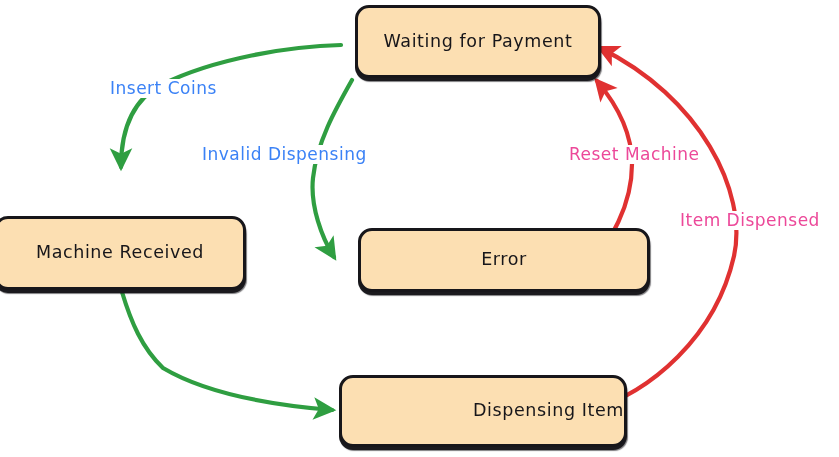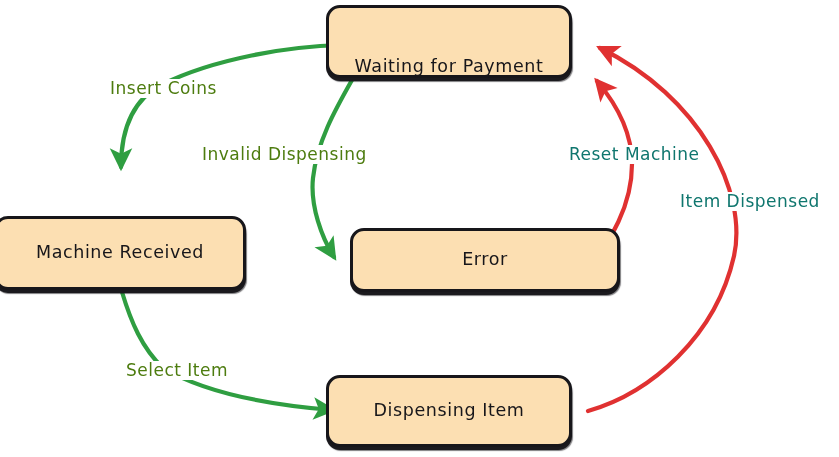--- a/index.html
+++ b/index.html
@@ -49,35 +49,35 @@
   .edge-label {
     position: absolute;
     font-family: "DejaVu Sans", sans-serif;
     font-size: 17px;
     letter-spacing: 0.5px;
     white-space: nowrap;
     line-height: 1;
     background: #ffffff;
     padding: 1px 3px;
   }
-  .edge-label.green { color: #4d7c0f; }
-  .edge-label.red   { color: #0f766e; }
+  .edge-label.green { color: #3b82f6; }
+  .edge-label.red   { color: #ec4899; }
 
   
-  #node-waiting   { left: 326px; top: 5px;   width: 246px; height: 73px; align-items: flex-end; }
+  #node-waiting   { left: 355px; top: 5px;   width: 246px; height: 73px; }
   #node-payment   { left: -6px;  top: 216px; width: 252px; height: 74px; }
-  #node-error     { left: 350px; top: 228px; width: 270px; height: 64px; }
-  #node-dispense  { left: 326px; top: 375px; width: 246px; height: 72px; }
+  #node-error     { left: 358px; top: 228px; width: 292px; height: 64px; }
+  #node-dispense  { left: 339px; top: 375px; width: 288px; height: 72px; justify-content: flex-end; }
 
   
   #label-insert-coins        { left: 107px; top: 79px; }
   #label-invalid-transaction { left: 199px; top: 145px; }
   #label-select-item         { left: 123px; top: 361px; }
   #label-reset-machine       { left: 566px; top: 145px; }
-  #label-item-dispensed      { left: 677px; top: 192px; text-align: right; }
+  #label-item-dispensed      { left: 677px; top: 211px; text-align: right; }
 </style>
 </head>
 <body>
 
 <div id="diagram-canvas">
 
   <svg id="edge-layer" viewBox="0 0 839 457" width="839" height="457" xmlns="http://www.w3.org/2000/svg">
     <defs>
       <marker id="arrow-green" viewBox="0 0 12 12" refX="9.2" refY="6" markerWidth="6.2" markerHeight="6.2" orient="auto-start-reverse">
         <path d="M 0.6 0.8 L 11.2 6 L 0.6 11.2 L 3.1 6 Z" fill="#2f9e41"></path>
@@ -121,19 +121,18 @@
   </div>
 
   <div class="state-node" id="node-dispense">
     <span class="state-label">Dispensing Item</span>
   </div>
 
   <div class="edge-label green" id="label-insert-coins">Insert Coins</div>
 
   <div class="edge-label green" id="label-invalid-transaction">Invalid Dispensing</div>
 
-  <div class="edge-label green" id="label-select-item">Select Item</div>
 
   <div class="edge-label red" id="label-reset-machine">Reset Machine</div>
 
   <div class="edge-label red" id="label-item-dispensed">Item Dispensed</div>
 
 </div>
 
 </body></html>

